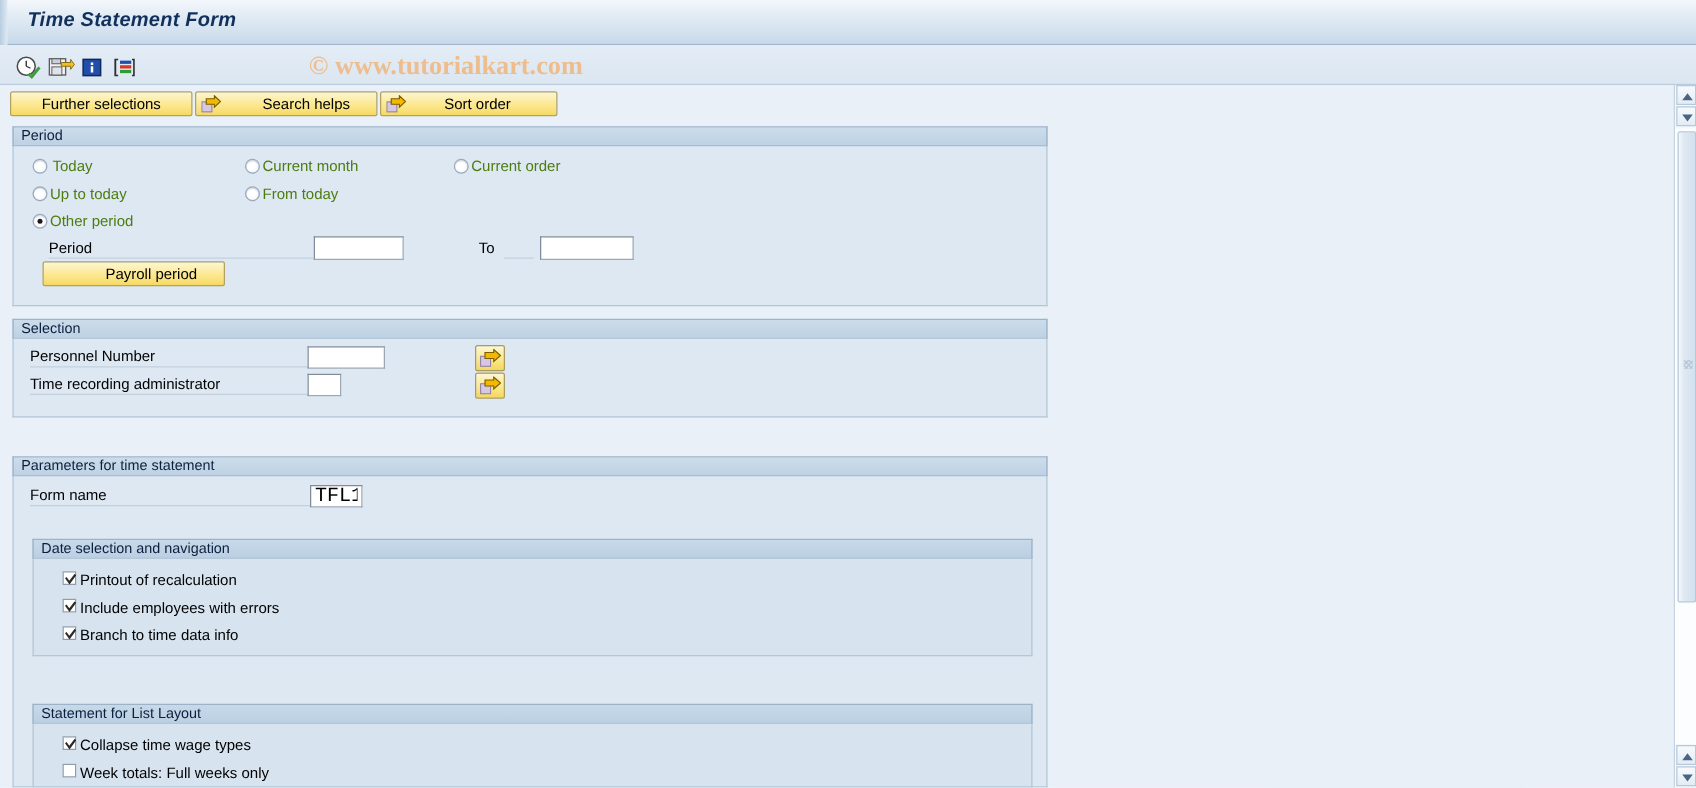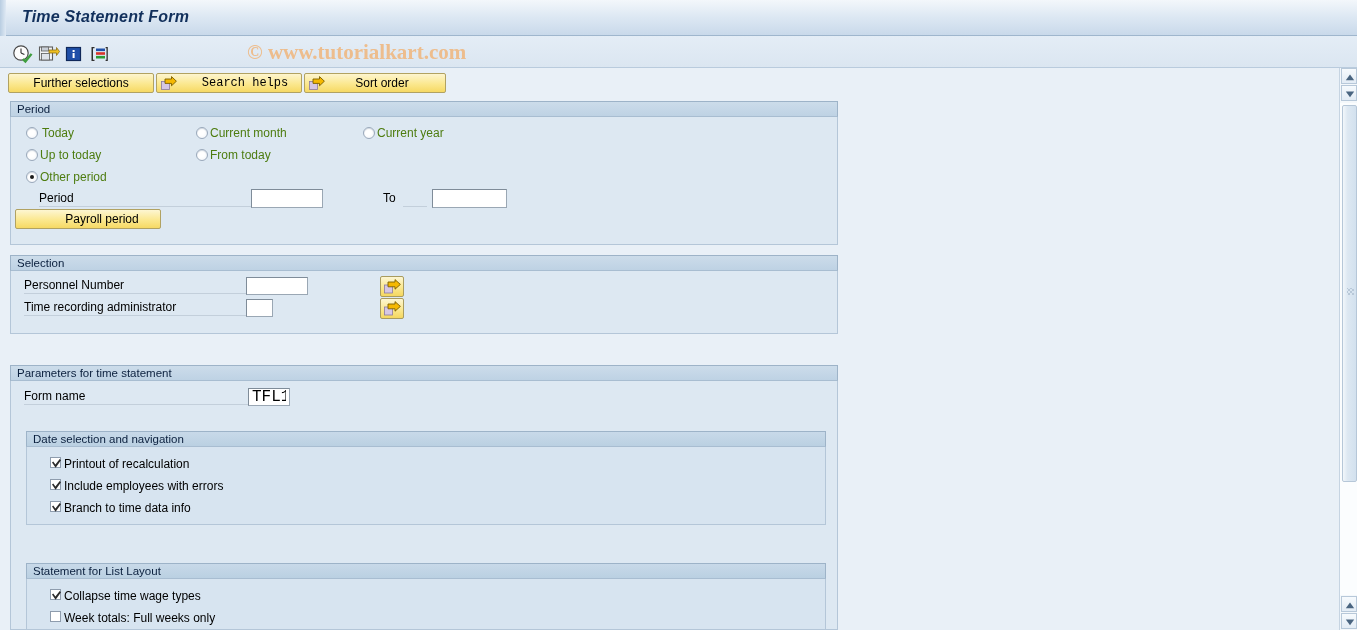--- a/index.html
+++ b/index.html
@@ -337,21 +337,21 @@
   </div>
 
   <div class="watermark">© www.tutorialkart.com</div>
 
   <div class="btnrow">
 
     <div class="sapbtn" style="left:8px; width:146px;">
       <span class="lbl">Further selections</span>
     </div>
 
-    <div class="sapbtn withicon" style="left:156px; width:146px; padding-left:32px;font-family:Liberation Mono, monospace;">
+    <div class="sapbtn withicon" style="left:156px; width:146px; padding-left:32px;">
       <span class="bicon">
         <svg width="16" height="15" viewBox="0 0 16 15">
           <rect x="0.5" y="5.5" width="8" height="8" fill="#d6c7e4" stroke="#8a7ba0" stroke-width="0.8"></rect>
           <path d="M4 3 L10.5 3 L10.5 0.6 L15.4 5.2 L10.5 9.8 L10.5 7.4 L4 7.4 Z" fill="#f5b800" stroke="#7a5d00" stroke-width="0.9"></path>
         </svg>
       </span>
       <span class="lbl">Search helps</span>
     </div>
 
     <div class="sapbtn withicon" style="left:304px; width:142px; padding-left:14px;">
@@ -368,39 +368,39 @@
   <div class="group" style="left:10px; top:102px; width:828px; height:143px;">
     <div class="ghead" style="width:828px;">Period</div>
 
     <span class="rad" style="left:15px; top:25px;"></span>
     <span class="radlabel" style="left:31px; top:25px;">Today</span>
 
     <span class="rad" style="left:185px; top:25px;"></span>
     <span class="radlabel" style="left:199px; top:25px;">Current month</span>
 
     <span class="rad" style="left:352px; top:25px;"></span>
-    <span class="radlabel" style="left:366px; top:25px;">Current year</span>
+    <span class="radlabel" style="left:366px; top:25px;">Current order</span>
 
     <span class="rad" style="left:15px; top:47px;"></span>
     <span class="radlabel" style="left:29px; top:47px;">Up to today</span>
 
     <span class="rad" style="left:185px; top:47px;"></span>
     <span class="radlabel" style="left:199px; top:47px;">From today</span>
 
     <span class="rad on" style="left:15px; top:69px;"></span>
     <span class="radlabel" style="left:29px; top:69px;">Other period</span>
 
     <span class="flabel" style="left:28px; top:89px; width:212px;">Period</span>
     <input class="sapinput" style="left: 240px; top: 87px; width: 72px; height: 19px;" type="text" value="">
 
     <span class="flabel noline" style="left:372px; top:89px;">To</span>
     <span class="flabel" style="left:392px; top:89px; width:24px;"></span>
     <input class="sapinput" style="left: 421px; top: 87px; width: 75px; height: 19px;" type="text" value="">
 
-    <div class="payrollbtn" style="left:4px; top:107px;padding-left:28px;">
+    <div class="payrollbtn" style="left:23px; top:107px;padding-left:28px;">
       <span>Payroll period</span>
     </div>
   </div>
 
   <div class="group" style="left:10px; top:256px; width:828px; height:78px;">
     <div class="ghead" style="width:828px;">Selection</div>
 
     <span class="flabel" style="left:13px; top:22px; width:232px;">Personnel Number</span>
     <input class="sapinput" style="left: 235px; top: 21px; width: 62px; height: 18px;" type="text" value="">
     <div class="multibtn" style="left:369px; top:20px;">

